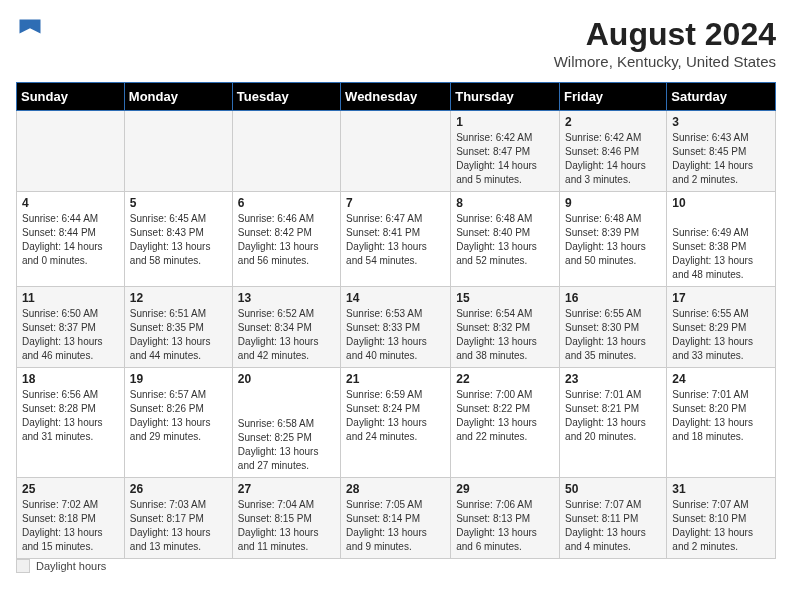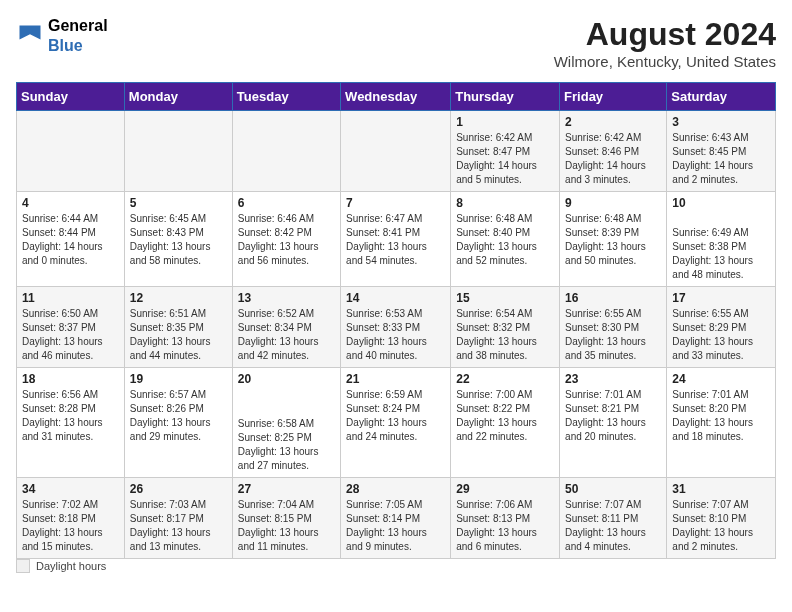--- a/index.html
+++ b/index.html
@@ -43,21 +43,21 @@
     .location {
       font-size: 15px;
       color: #444;
     }
     .calendar {
       width: 100%;
       border-collapse: collapse;
       font-size: 11px;
     }
     .calendar thead th {
-      background-color: #4c1d95;
+      background-color: #000000;
       color: #fff;
       padding: 6px 4px;
       text-align: left;
       font-size: 13px;
       font-weight: bold;
       border: 1px solid #2e6db4;
     }
     .calendar tbody td {
       border: 1px solid #ccc;
       vertical-align: top;
@@ -104,24 +104,20 @@
 </head>
 <body>
 
 <div class="header">
   <div class="logo">
     <svg class="logo-icon" viewBox="0 0 32 32" xmlns="http://www.w3.org/2000/svg">
       <rect x="0" y="0" width="32" height="32" fill="white"></rect>
 
       <polygon points="4,4 28,4 28,20 16,14 4,20" fill="#2e6db4"></polygon>
     </svg>
-    <div class="logo-text">
-      <span class="general">General</span><br>
-      <span class="blue">Blue</span>
-    </div>
   </div>
   <div class="title-block">
     <div class="month-year">August 2024</div>
     <div class="location">Wilmore, Kentucky, United States</div>
   </div>
 </div>
 
 <table class="calendar">
   <thead>
     <tr>
@@ -310,21 +306,21 @@
         <td>
           <div class="day-num">24</div>
           <div class="day-info" style="white-space: pre-line;">Sunrise: 7:01 AM
 Sunset: 8:20 PM
 Daylight: 13 hours
 and 18 minutes.</div>
         </td>
       </tr>
       <tr>
         <td>
-          <div class="day-num">34</div>
+          <div class="day-num">25</div>
           <div class="day-info" style="white-space: pre-line;">Sunrise: 7:02 AM
 Sunset: 8:18 PM
 Daylight: 13 hours
 and 15 minutes.</div>
         </td>
         <td>
           <div class="day-num">26</div>
           <div class="day-info" style="white-space: pre-line;">Sunrise: 7:03 AM
 Sunset: 8:17 PM
 Daylight: 13 hours

